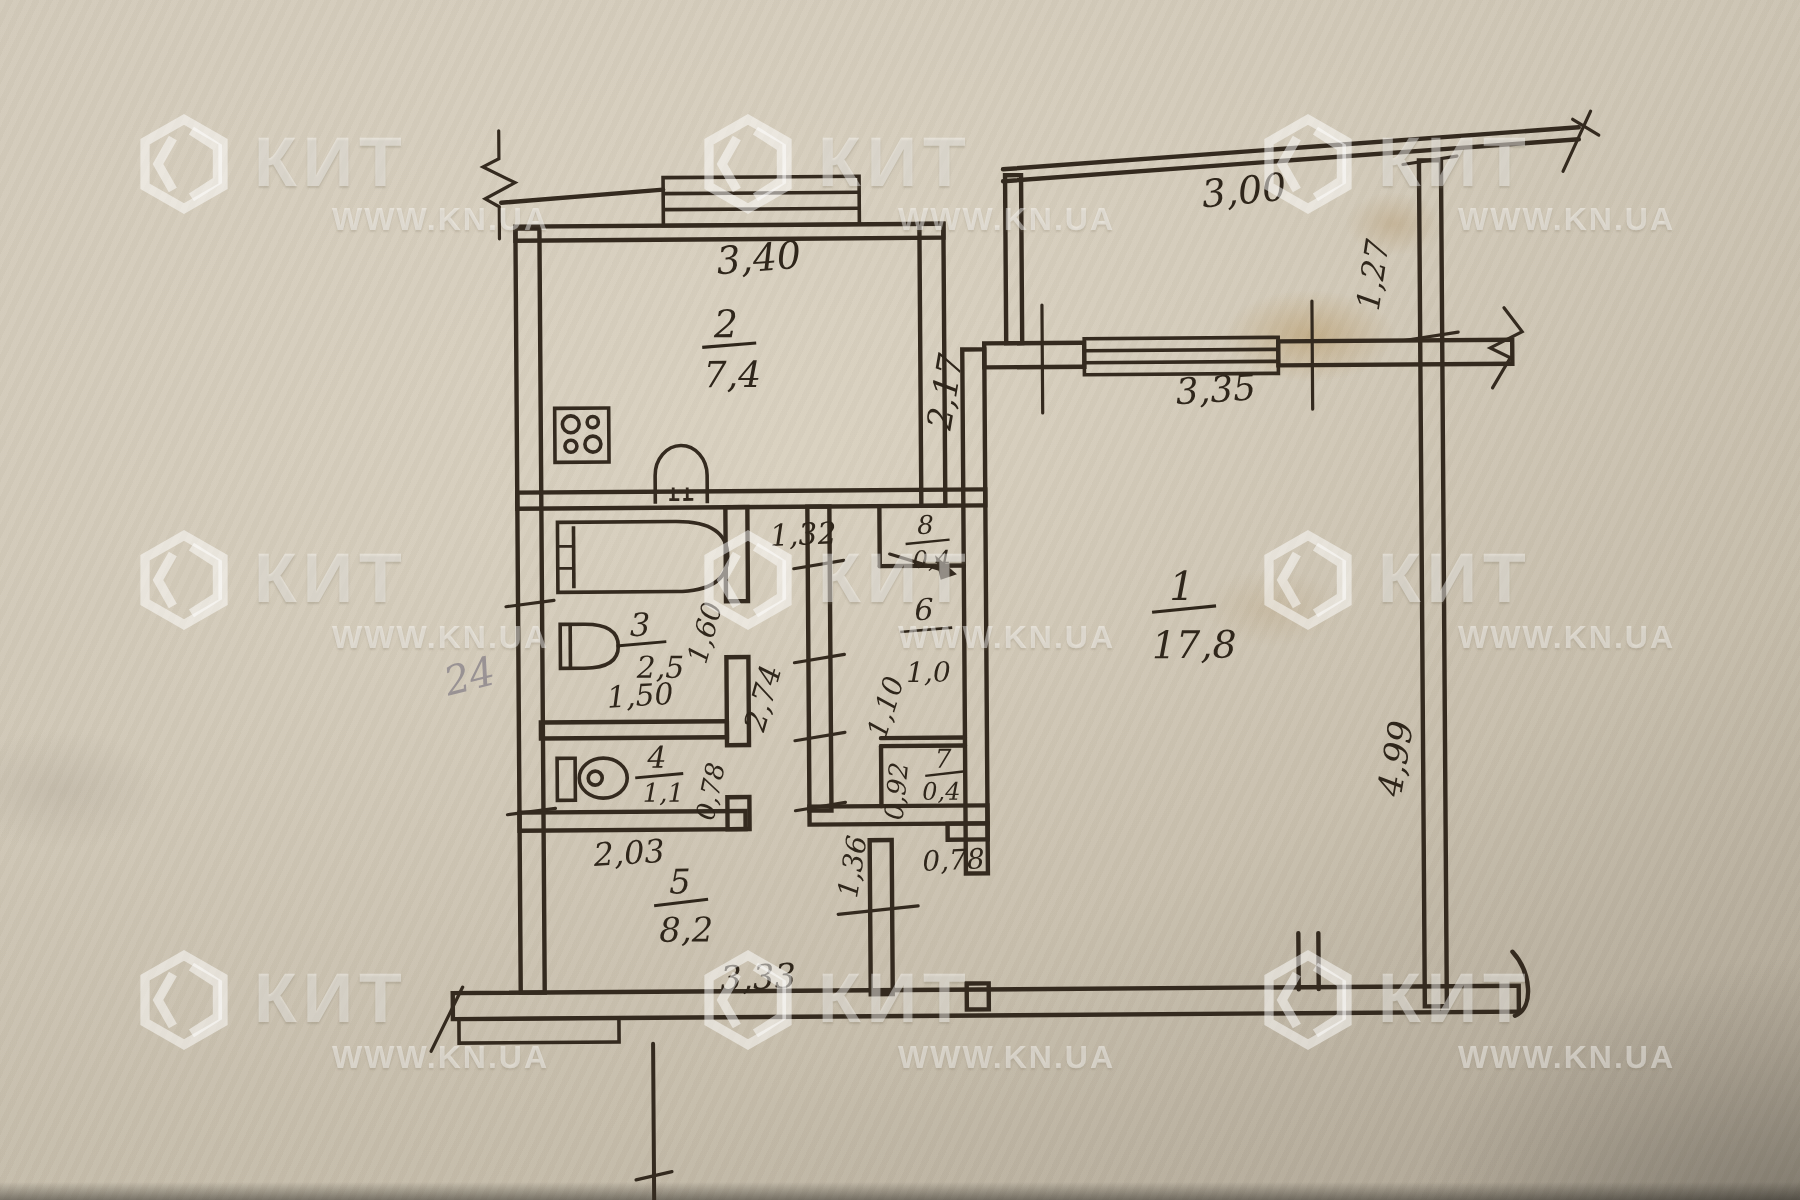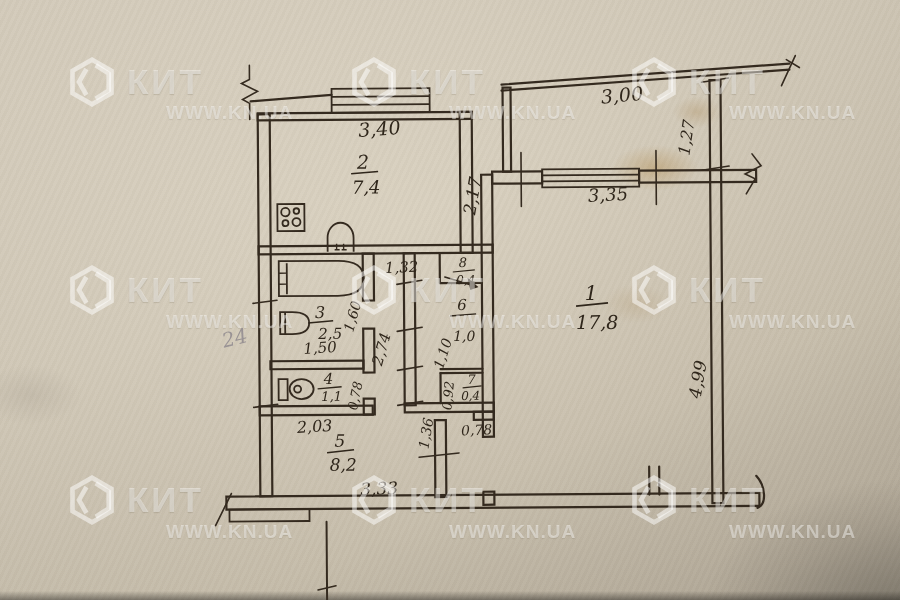--- a/index.html
+++ b/index.html
@@ -18,21 +18,21 @@
     font-family:"DejaVu Serif", serif;
   }
   svg.plan{position:absolute;left:0;top:0;transform:rotate(-0.4deg);}
   svg.plan text{fill:#2f261b;font-family:"DejaVu Serif",serif;font-style:italic;}
   .wm{position:absolute;display:flex;align-items:center;gap:9px;pointer-events:none;}
   .wm-text{
     font-family:"Liberation Sans",sans-serif;font-weight:bold;font-size:35px;letter-spacing:3px;
     color:rgba(255,255,255,0.42);text-shadow:0 1px 1px rgba(120,110,90,0.25);
   }
   .wm-url{
-    position:absolute;font-family:"Liberation Sans",sans-serif;font-weight:bold;font-size:19px;
+    position:absolute;font-family:"Liberation Sans",sans-serif;font-weight:bold;font-size:16px;
     letter-spacing:1px;color:rgba(255,255,255,0.44);pointer-events:none;
     text-shadow:0 1px 1px rgba(120,110,90,0.2);
   }
   .note{
     position:absolute;left:222px;top:326px;font-family:"DejaVu Serif",serif;font-style:italic;
     font-size:20px;color:rgba(85,80,105,0.45);transform:rotate(-14deg);
   }
 </style>
 </head>
 <body>

